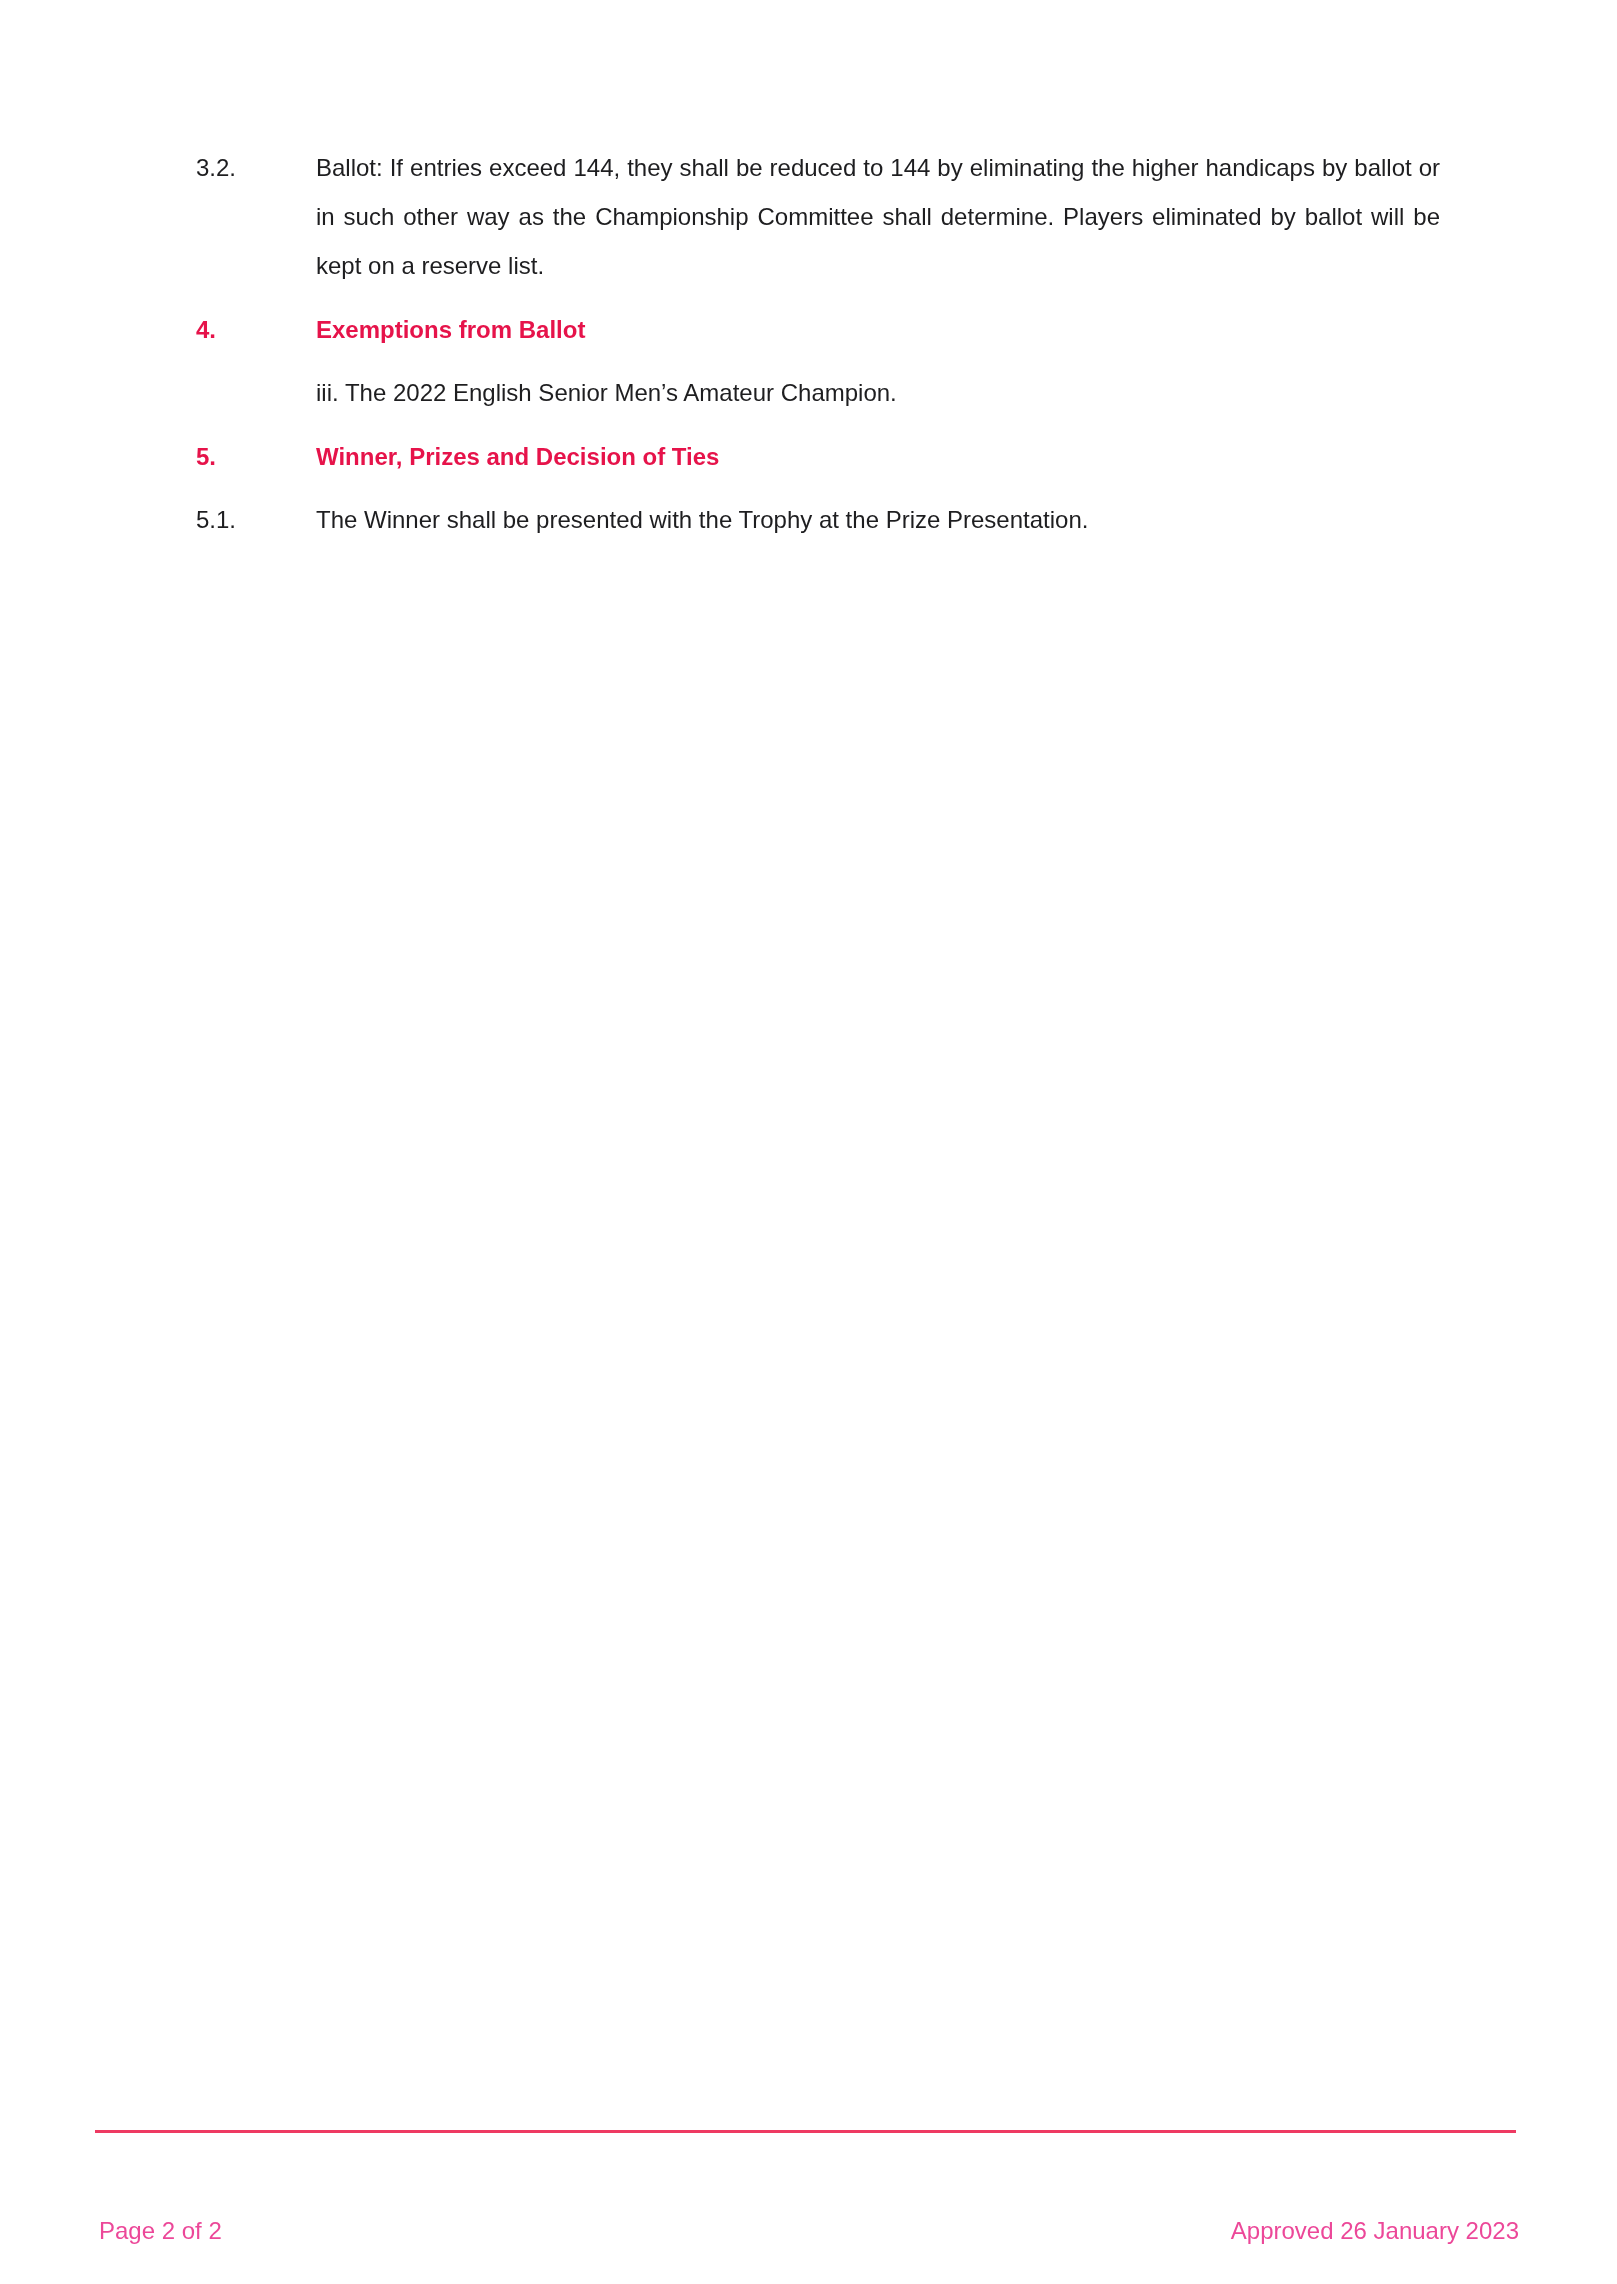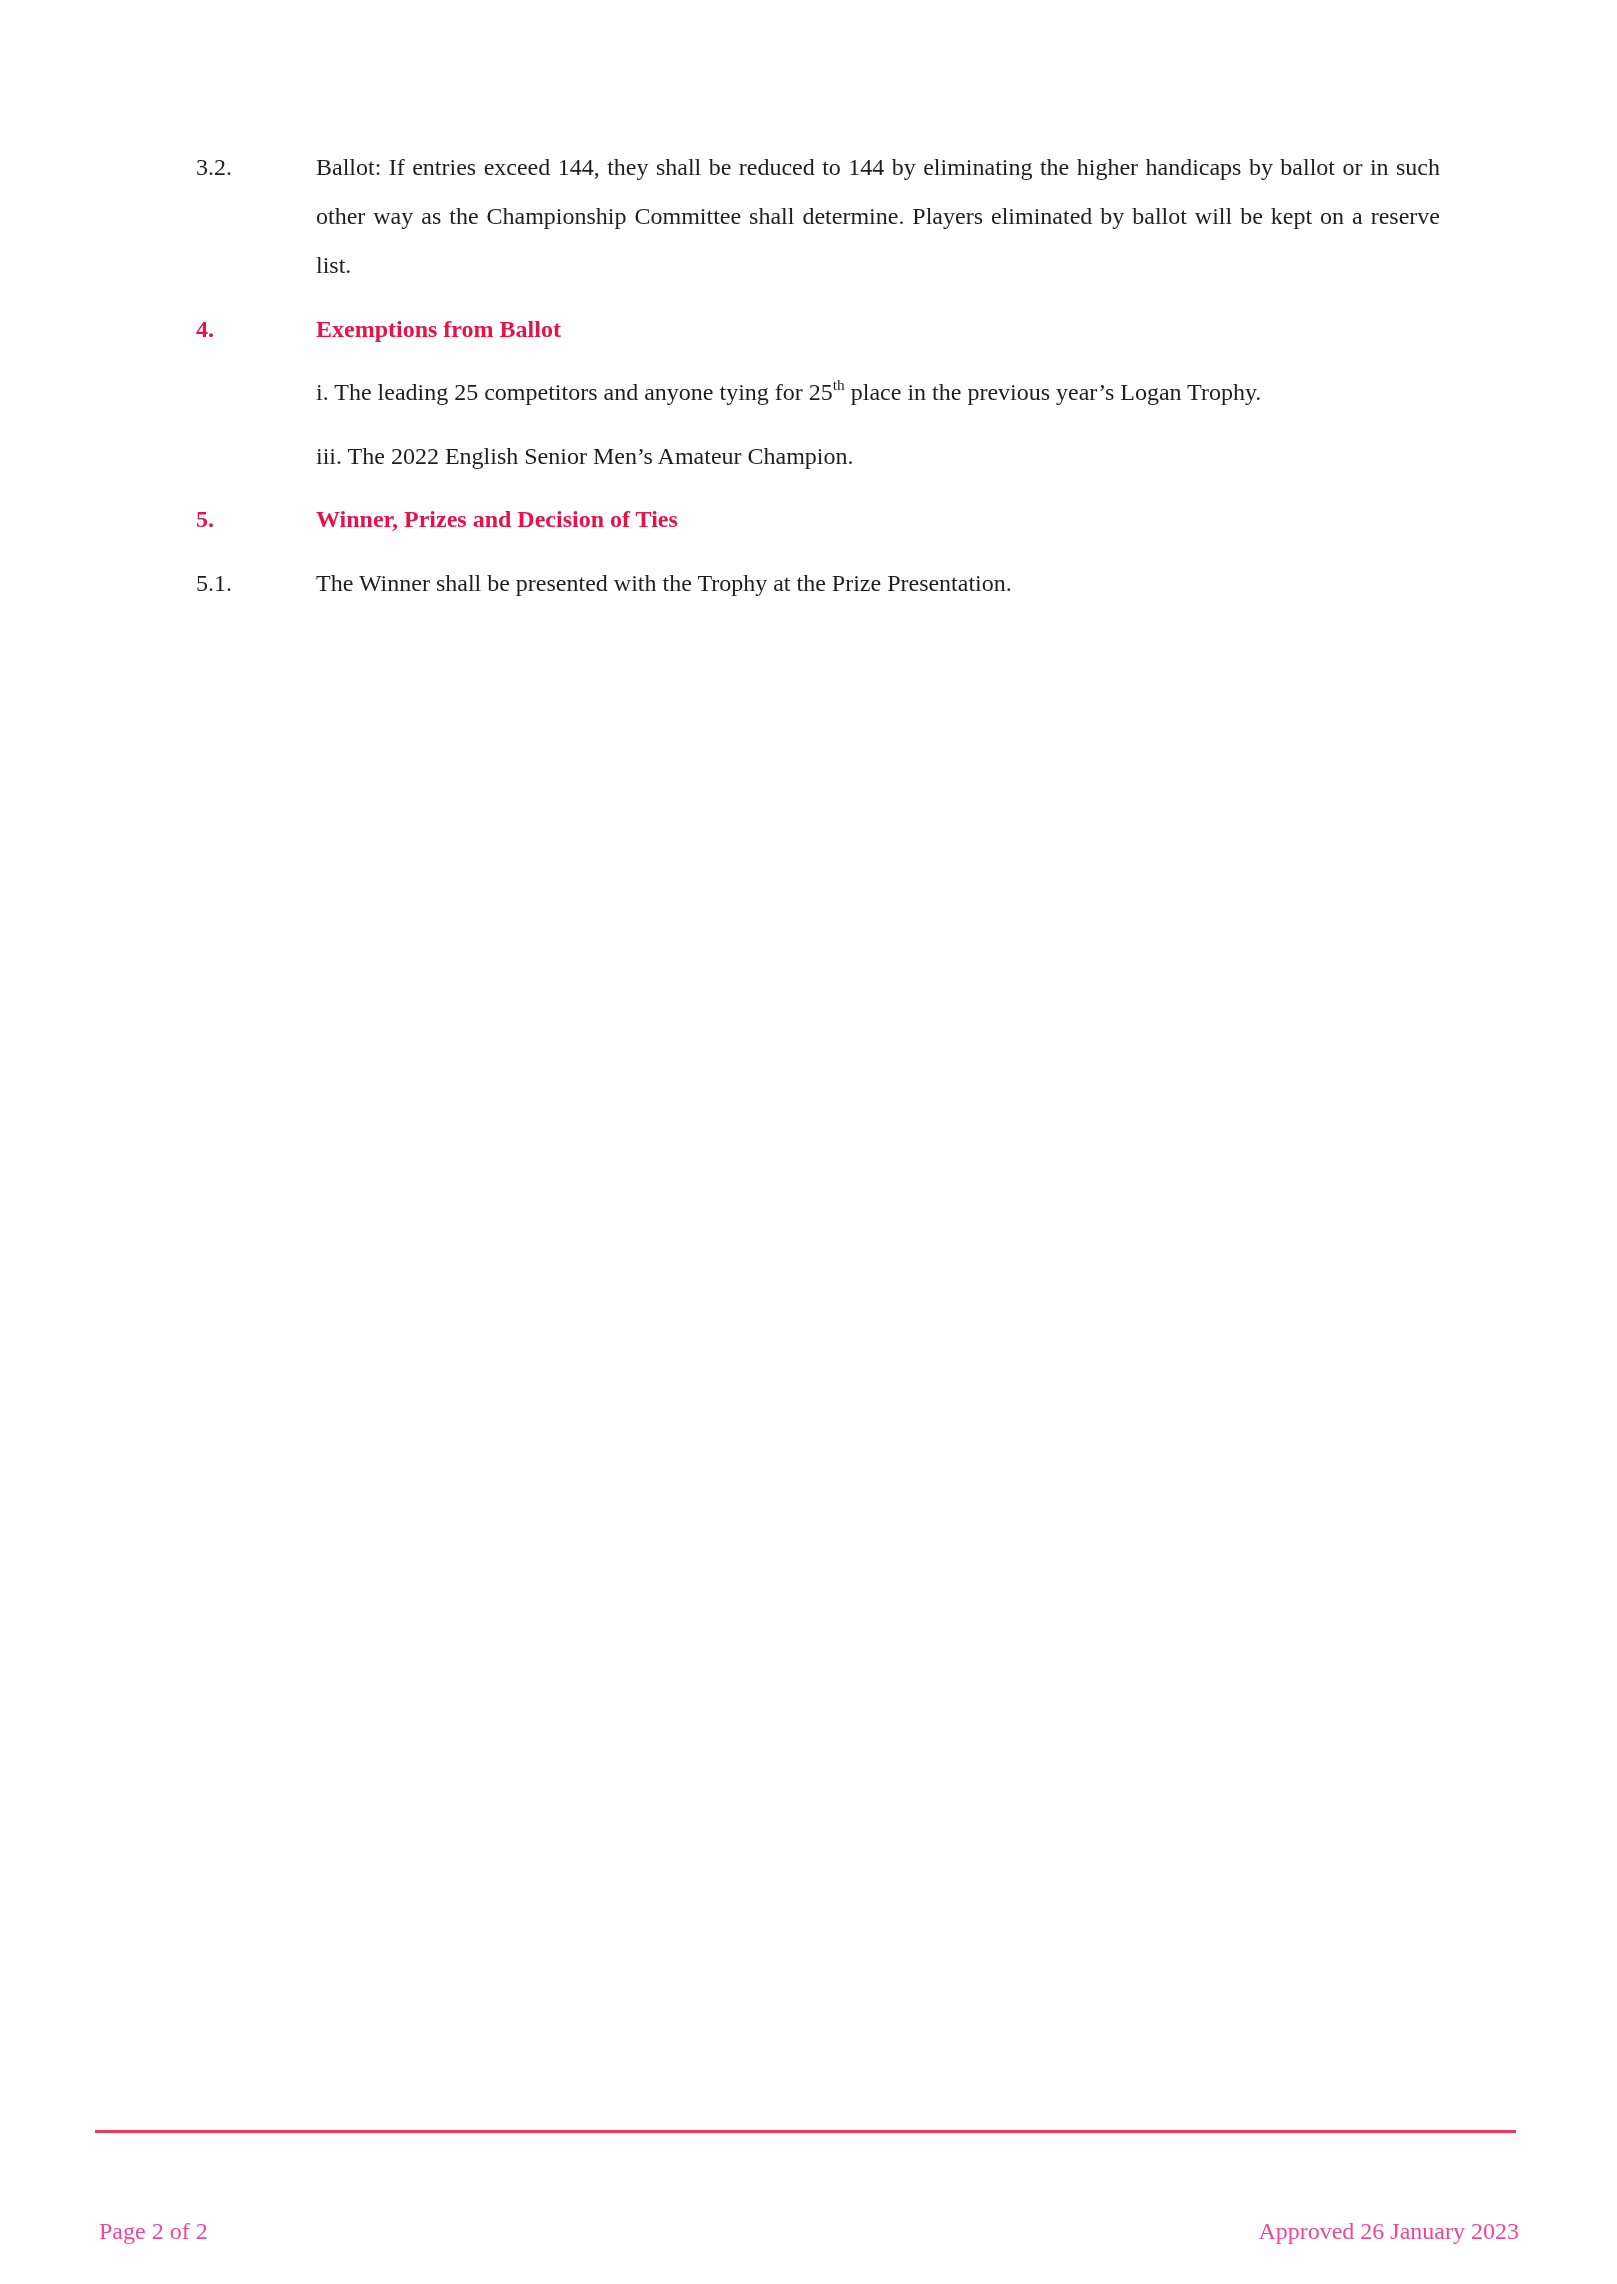--- a/index.html
+++ b/index.html
@@ -5,21 +5,21 @@
   html, body {
     margin: 0;
     padding: 0;
     background: #ffffff;
   }
   .page {
     position: relative;
     width: 1617px;
     height: 2284px;
     background: #ffffff;
-    font-family: Liberation Serif, serif;
+    font-family: Liberation Sans, sans-serif;
     color: #1e1e20;
     font-size: 24px;
     line-height: 49px;
     overflow: hidden;
   }
   .content {
     position: absolute;
     left: 196px;
     top: 143px;
     width: 1243px;
@@ -84,24 +84,20 @@
       <div class="num">3.2.</div>
       <div class="txt">Ballot: If entries exceed 144, they shall be reduced to 144 by eliminating the higher handicaps by ballot or in such other way as the Championship Committee shall determine. Players eliminated by ballot will be kept on a reserve list.</div>
     </div>
 
     <div class="row heading-row">
       <div class="num">4.</div>
       <div class="txt">Exemptions from Ballot</div>
     </div>
 
 
-    <div class="row list-row">
-      <div class="num"></div>
-      <div class="txt"><span>i.</span> <span>The leading 25 competitors and anyone tying for 25</span><sup>th</sup><span> place in the previous year’s Logan Trophy.</span></div>
-    </div>
 
 
     <div class="row list-row">
       <div class="num"></div>
       <div class="txt"><span>iii.</span> <span>The 2022 English Senior Men’s Amateur Champion.</span></div>
     </div>
 
 
     <div class="row heading-row">
       <div class="num">5.</div>

